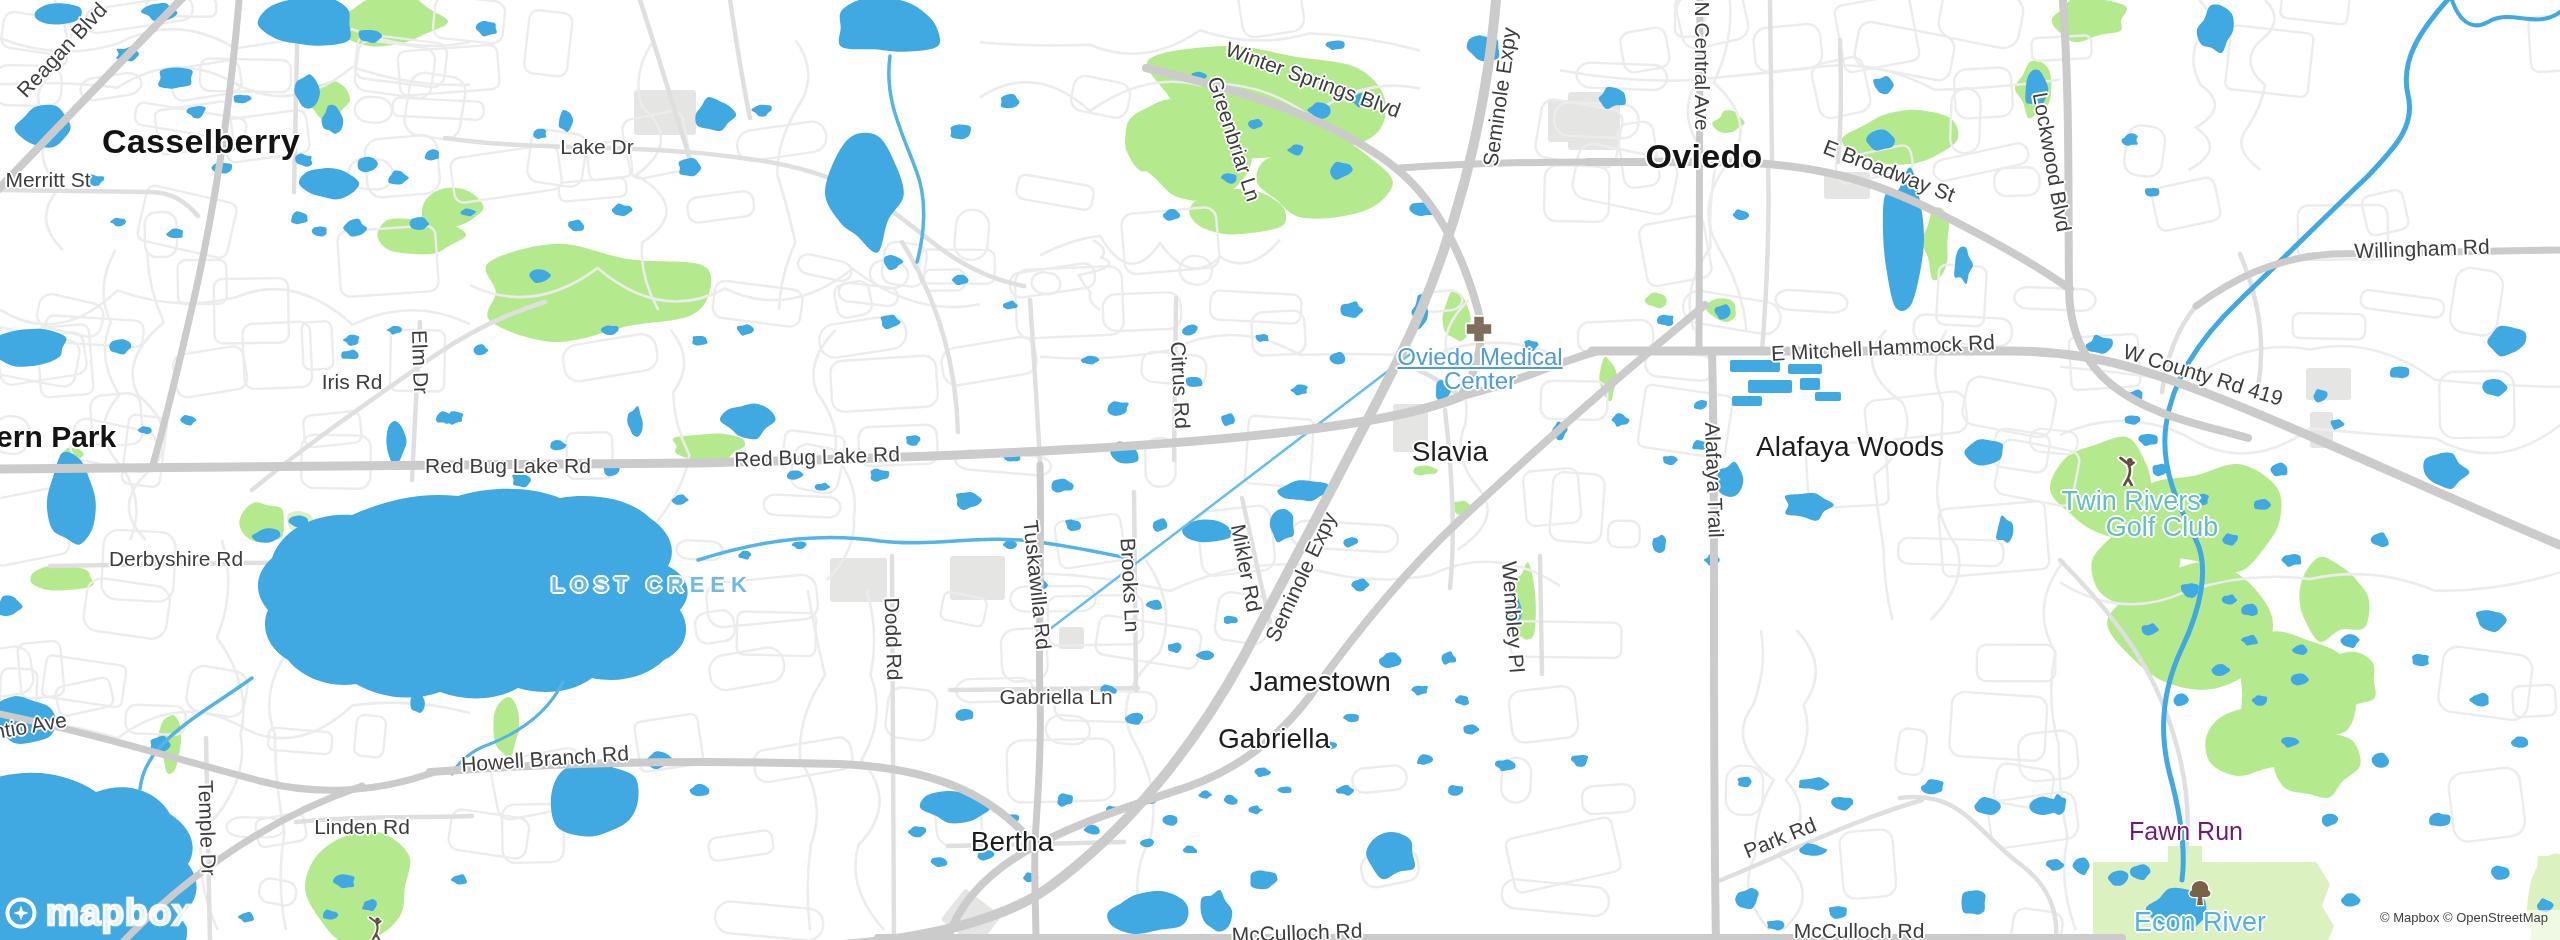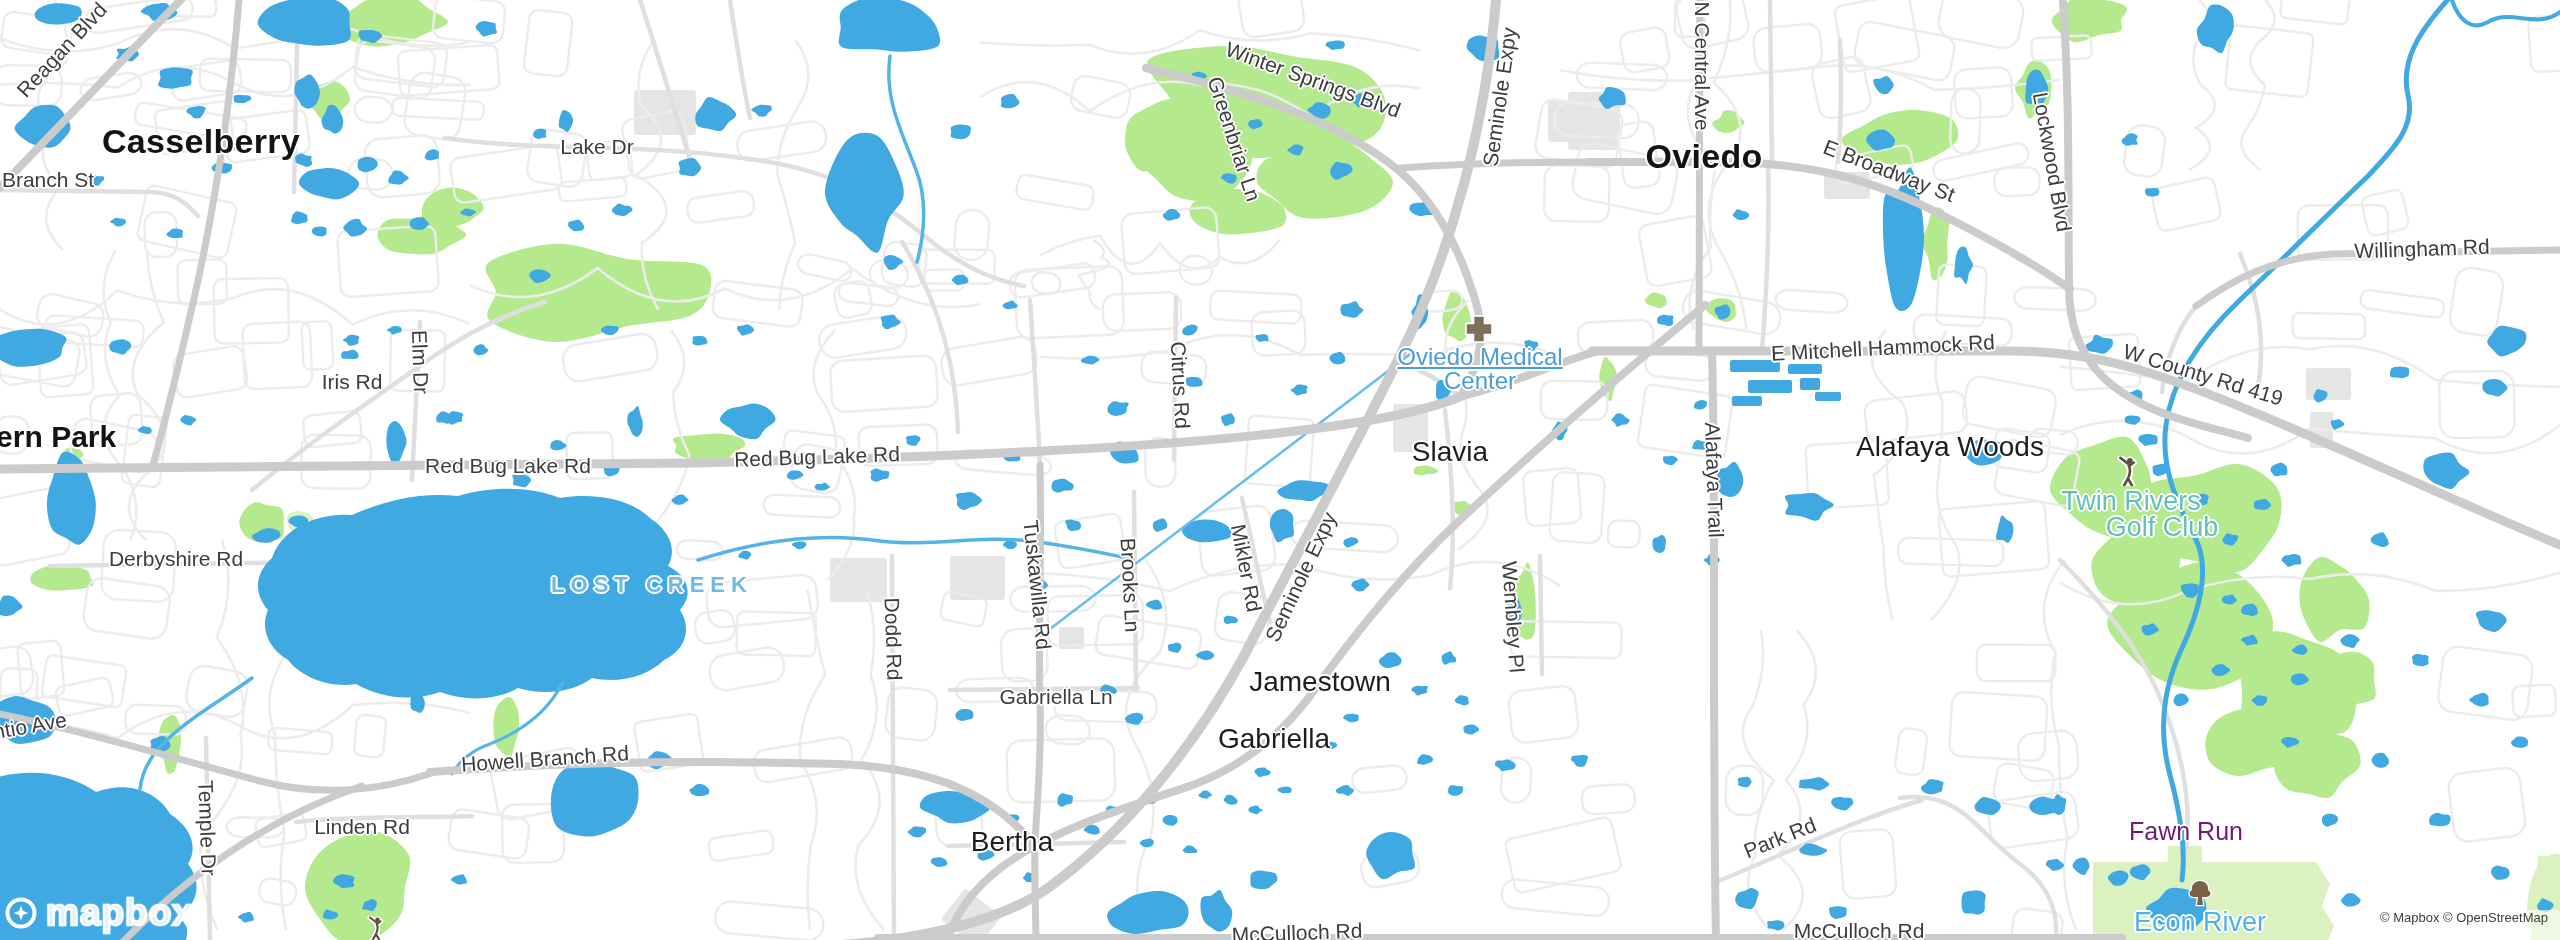--- a/index.html
+++ b/index.html
@@ -667,27 +667,27 @@
         <use href="#sym-golfer" x="364" y="916" width="24" height="24"></use>
         <use href="#sym-tree" x="2184" y="877" width="32" height="32"></use>
       </g>
   </svg>
 
   <div id="labels">
       <div class="map-label city" style="left: 201px; top: 141px; --r: 0deg;">Casselberry</div>
       <div class="map-label city" style="left: 1704px; top: 156px; --r: 0deg;">Oviedo</div>
       <div class="map-label city2" style="left: 47px; top: 437px; --r: 0deg;">Fern Park</div>
       <div class="map-label town" style="left: 1450px; top: 452px; --r: 0deg;">Slavia</div>
-      <div class="map-label town" style="left: 1950px; top: 447px; --r: 0deg;">Alafaya Woods</div>
+      <div class="map-label town" style="left: 1850px; top: 447px; --r: 0deg;">Alafaya Woods</div>
       <div class="map-label town" style="left: 1320px; top: 682px; --r: 0deg;">Jamestown</div>
       <div class="map-label town" style="left: 1274px; top: 739px; --r: 0deg;">Gabriella</div>
       <div class="map-label town" style="left: 1012px; top: 842px; --r: 0deg;">Bertha</div>
       <div class="map-label town2" style="left: 2186px; top: 831px; --r: 0deg;">Fawn Run</div>
       <div class="map-label road" style="left: 62px; top: 50px; --r: -47deg;">Reagan Blvd</div>
-      <div class="map-label road" style="left: 48px; top: 180px; --r: 0deg;">Branch St</div>
+      <div class="map-label road" style="left: 48px; top: 180px; --r: 0deg;">Merritt St</div>
       <div class="map-label road" style="left: 597px; top: 147px; --r: 0deg;">Lake Dr</div>
       <div class="map-label road" style="left: 1313px; top: 80px; --r: 20deg;">Winter Springs Blvd</div>
       <div class="map-label road" style="left: 1234px; top: 139px; --r: 72deg;">Greenbriar Ln</div>
       <div class="map-label road" style="left: 1500px; top: 97px; --r: -82deg;">Seminole Expy</div>
       <div class="map-label road" style="left: 1702px; top: 66px; --r: 90deg;">N Central Ave</div>
       <div class="map-label road" style="left: 1889px; top: 171px; --r: 21deg;">E Broadway St</div>
       <div class="map-label road" style="left: 2052px; top: 162px; --r: 80deg;">Lockwood Blvd</div>
       <div class="map-label road" style="left: 2422px; top: 249px; --r: -2deg;">Willingham Rd</div>
       <div class="map-label road" style="left: 1883px; top: 348px; --r: -3deg;">E Mitchell Hammock Rd</div>
       <div class="map-label road" style="left: 2203px; top: 375px; --r: 17deg;">W County Rd 419</div>

